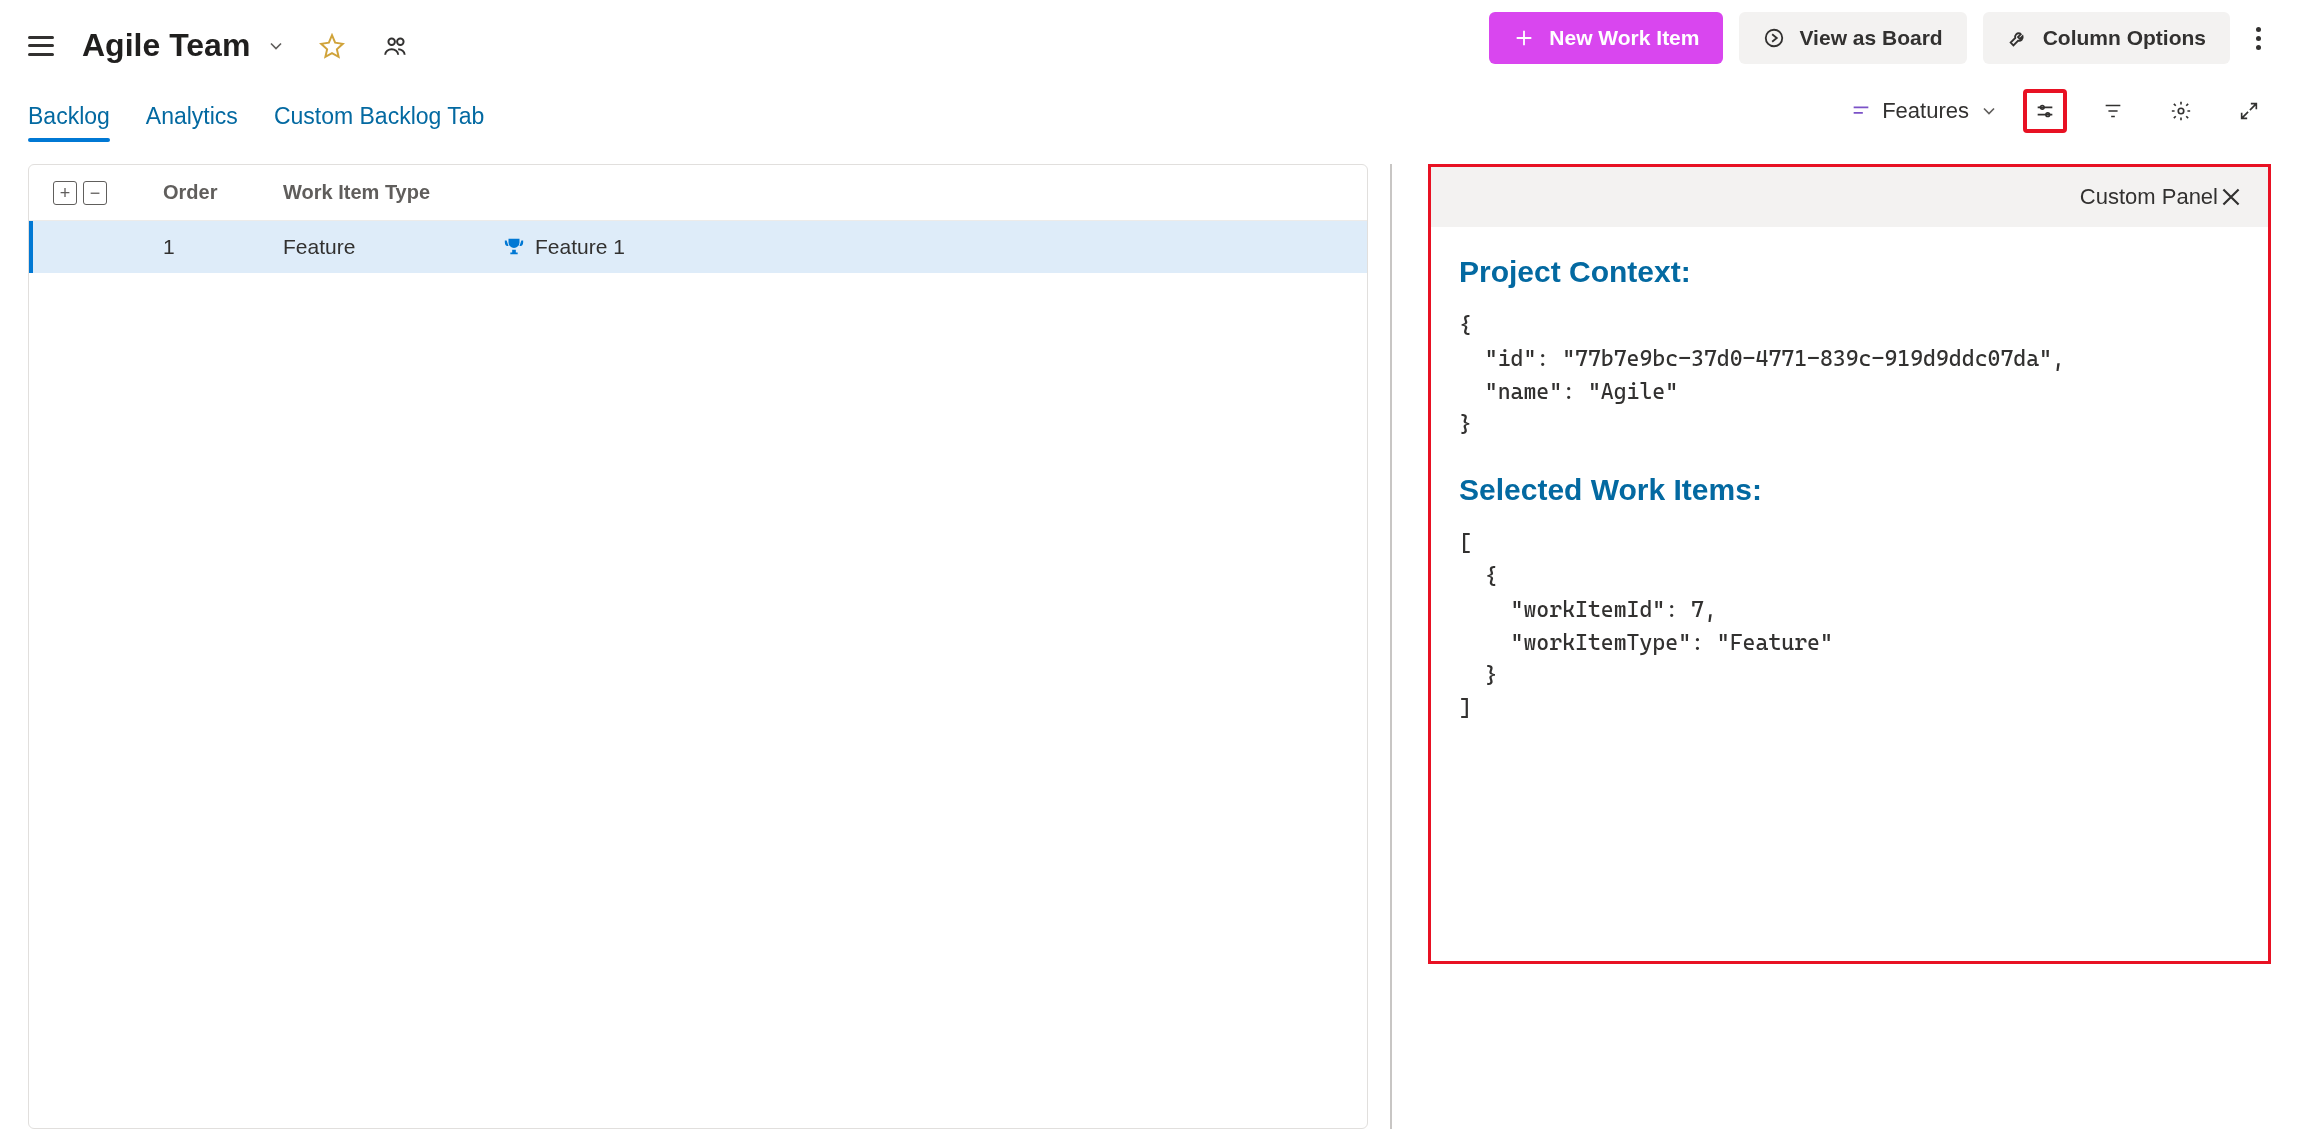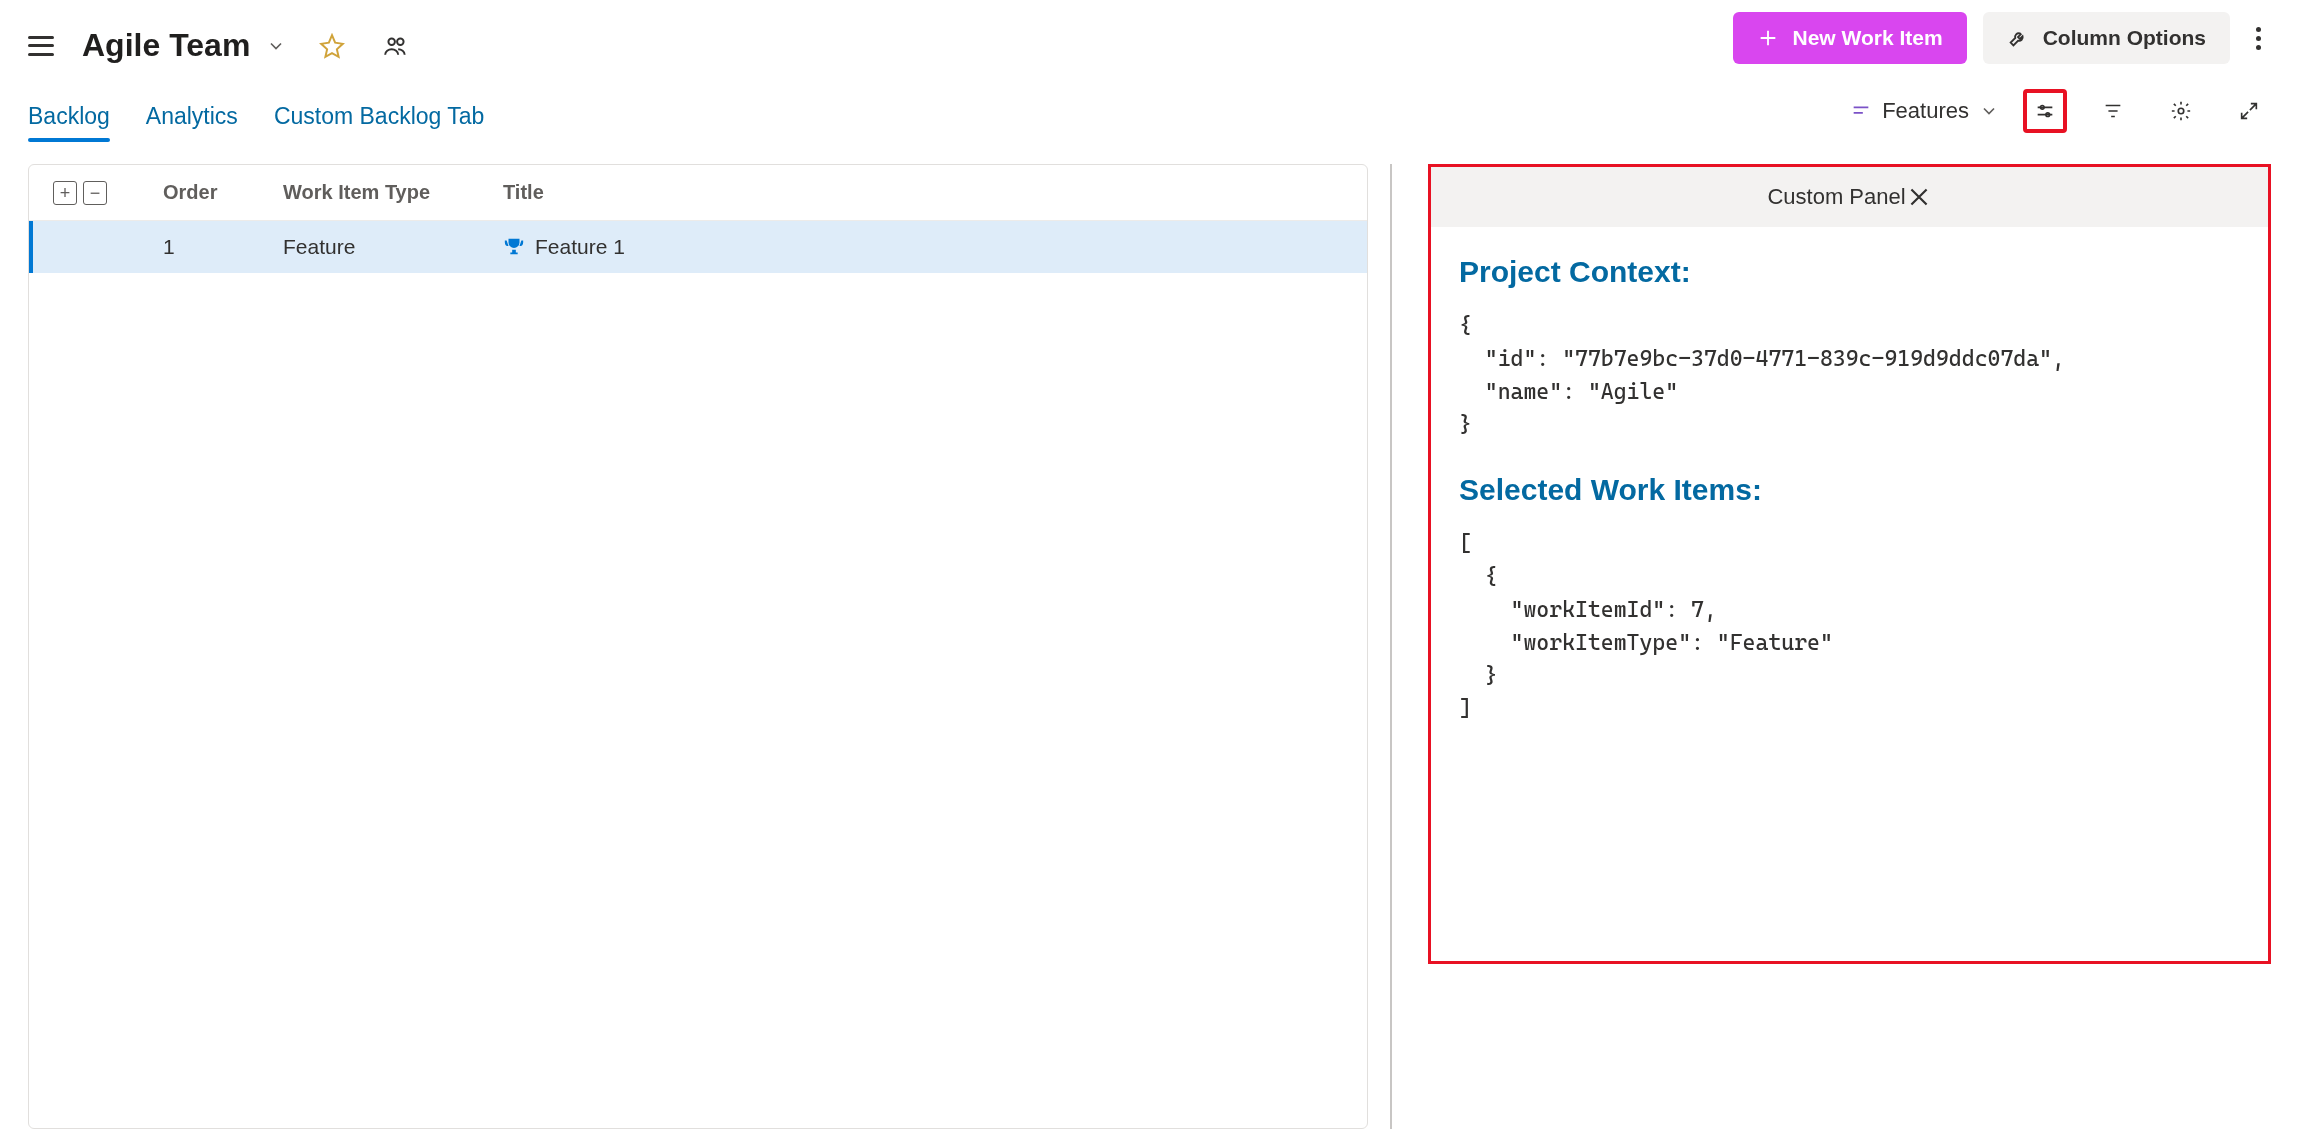--- a/index.html
+++ b/index.html
@@ -244,21 +244,21 @@
   .panel {
     border: 3px solid #e81123;
     background: #fff;
     height: 800px;
     display: flex;
     flex-direction: column;
   }
   .panel-header {
     display: flex;
     align-items: center;
-    justify-content: center;
+    justify-content: flex-end;
     height: 60px;
     padding: 0 24px;
     background: #f3f2f1;
     font-size: 22px;
     color: #323130;
   }
   .close-x {
     width: 26px; height: 26px;
     cursor: pointer;
     stroke: #323130;
@@ -313,20 +313,27 @@
         </svg>
     </div>
   </div>
 
   <div class="header-right">
     <button class="btn btn-primary">
       <svg viewBox="0 0 24 24" stroke="#fff" stroke-width="2" fill="none">
           <path d="M12 4v16M4 12h16"></path>
         </svg>
       <span>New Work Item</span>
+    </button>
+    <button class="btn btn-secondary">
+      <svg viewBox="0 0 24 24" stroke="#323130" stroke-width="2" fill="none">
+          <circle cx="12" cy="12" r="9"></circle>
+          <path d="M10 8l5 4-5 4"></path>
+        </svg>
+      <span>View as Board</span>
     </button>
     <button class="btn btn-secondary">
       <svg viewBox="0 0 24 24" stroke="#323130" stroke-width="2" fill="none">
           <path d="M14 7a4 4 0 0 0-5 5l-5 5 3 3 5-5a4 4 0 0 0 5-5l-3 3-2-2 3-3z"></path>
         </svg>
       <span>Column Options</span>
     </button>
     <div class="more-vertical">
       <span></span>
         <span></span>
@@ -381,21 +388,20 @@
 <div class="main">
 
   <div class="backlog">
     <div class="backlog-header">
       <div class="expanders">
         <div class="expand-box">+</div>
         <div class="collapse-box">−</div>
       </div>
       <div class="col-order">Order</div>
       <div class="col-type">Work Item Type</div>
-      <div class="col-title">Title</div>
     </div>
     <div class="backlog-row selected">
       <div class="spacer"></div>
       <div class="col-order">1</div>
       <div class="col-type">Feature</div>
       <div class="col-title-cell">
         <svg class="trophy-icon" viewBox="0 0 24 24">
             <path d="M6 3h12v4a6 6 0 0 1-12 0V3zM4 5H2v2a4 4 0 0 0 4 4M20 5h2v2a4 4 0 0 1-4 4M10 15h4v3h2v2H8v-2h2v-3z"></path>
           </svg>
         <span>Feature 1</span>

